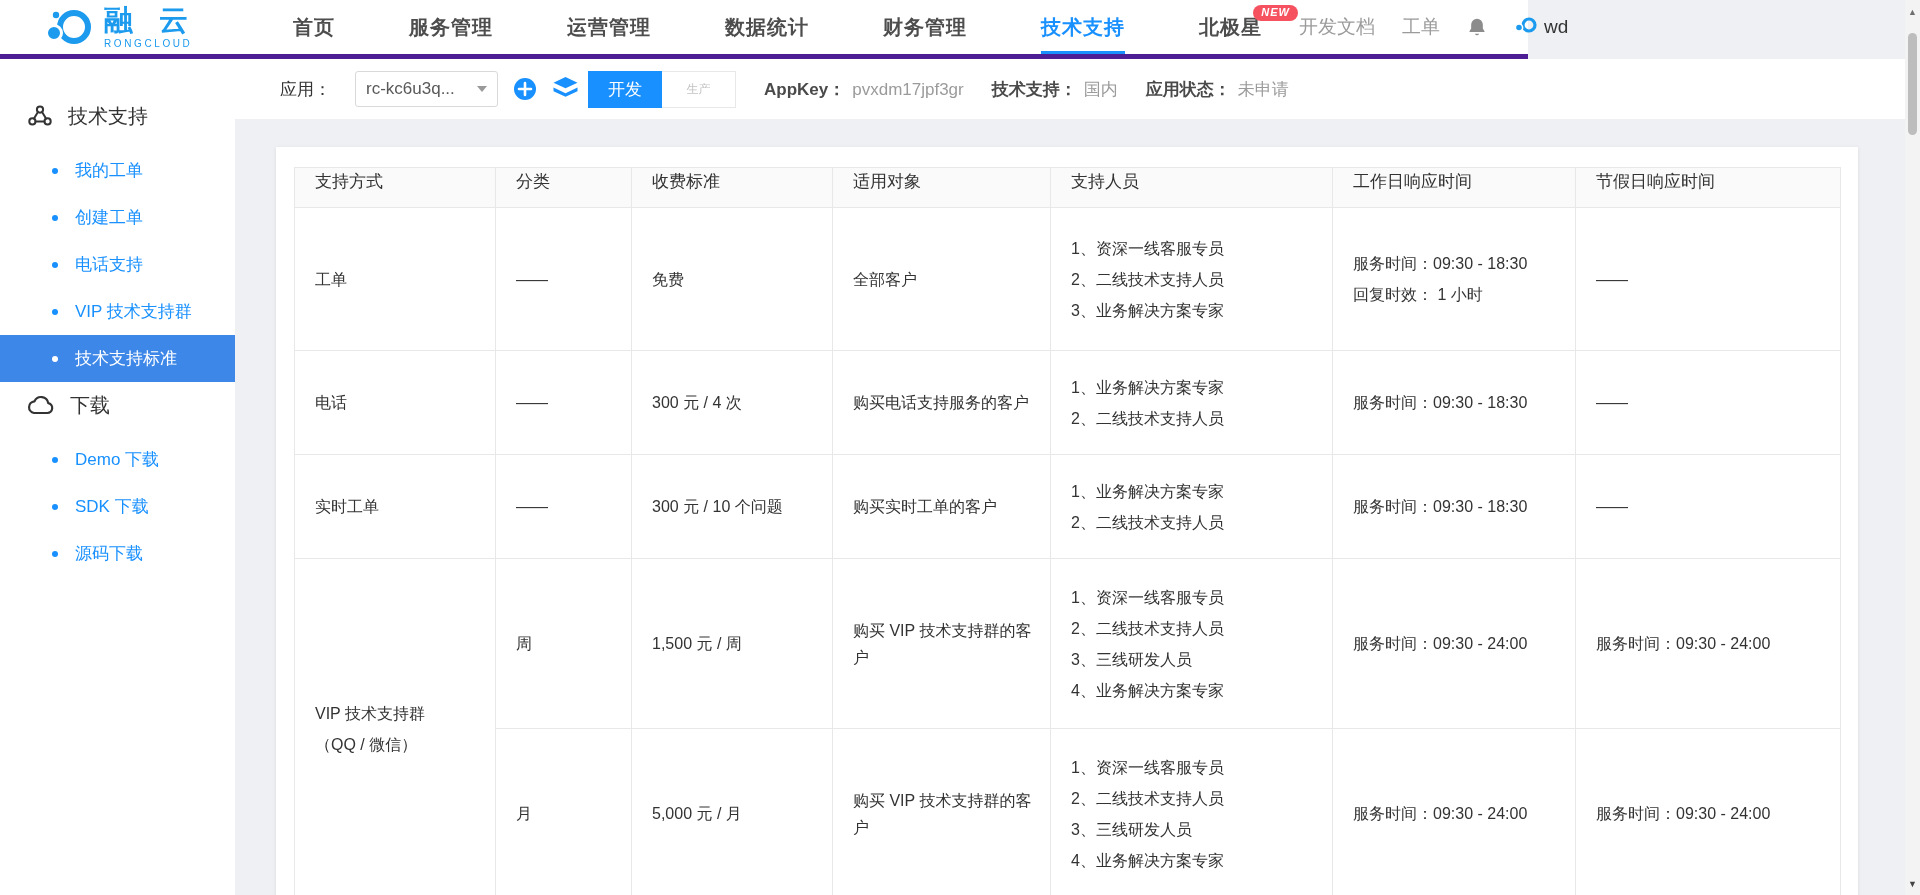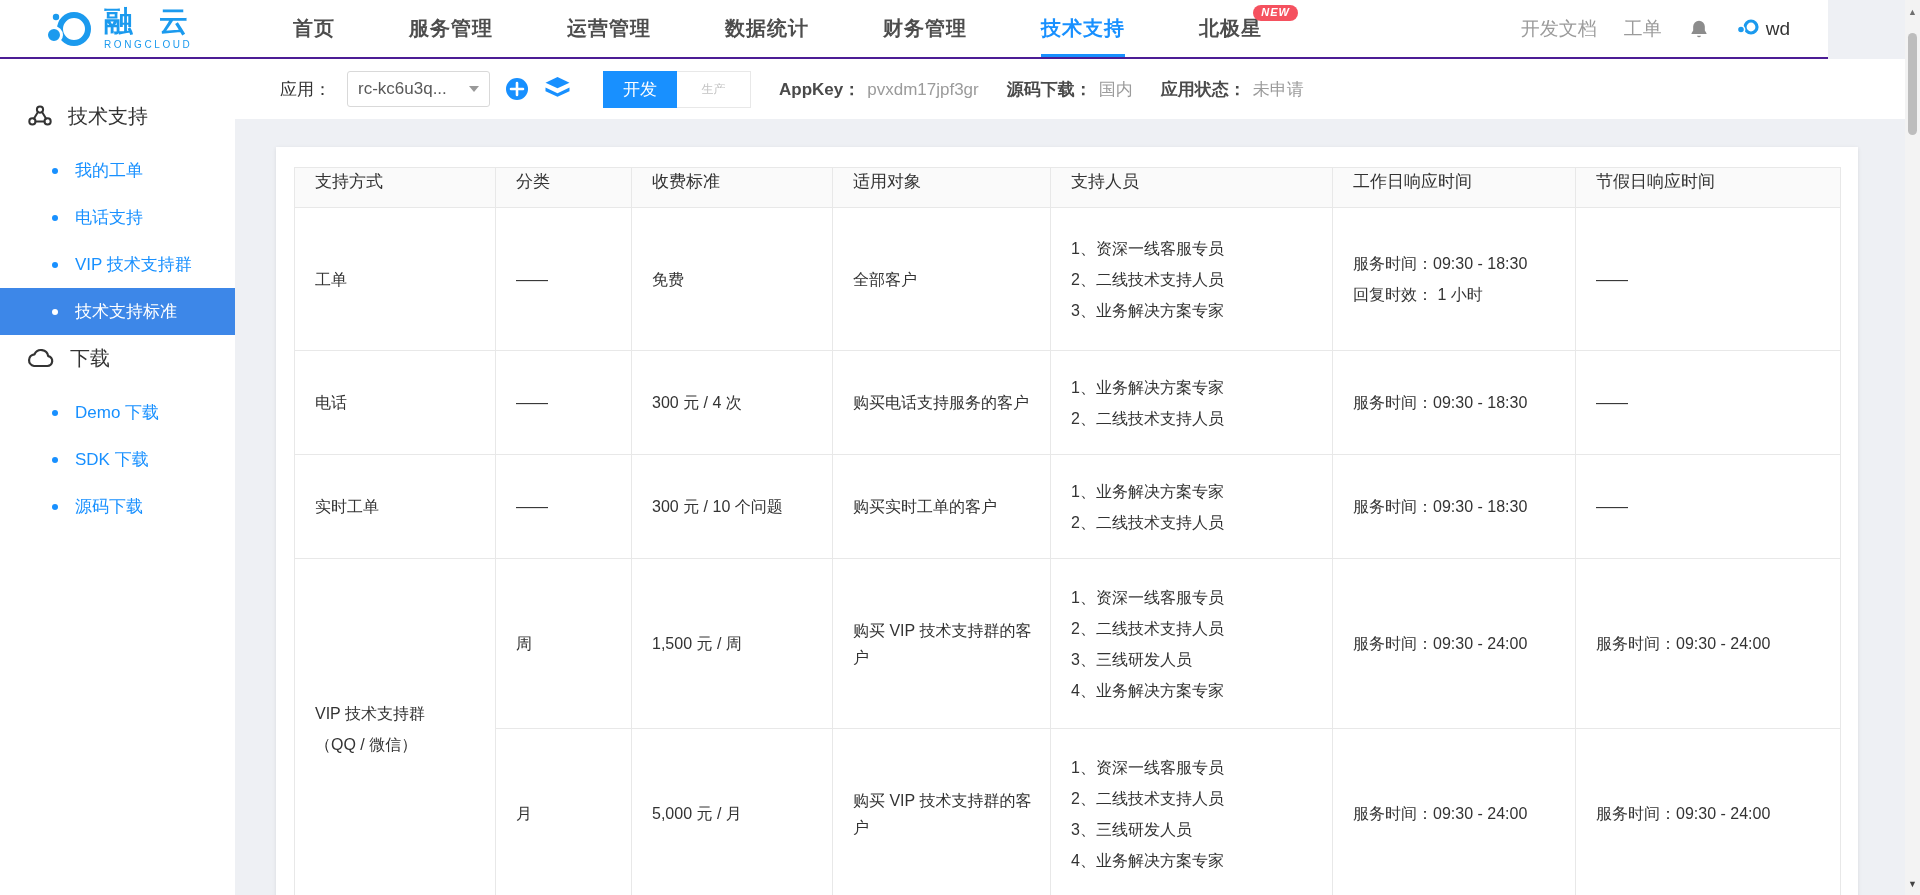--- a/index.html
+++ b/index.html
@@ -4,47 +4,47 @@
 <style>
   :root{
     --accent:#1890ff; --logo:#1b9aee; --side-active:#3d87e8; --badge:#f5515f;
   }
   *{box-sizing:border-box}
   html,body{margin:0;padding:0}
   body{width:1920px;height:895px;position:relative;overflow:hidden;background:#eef0f4;
        font-family:"Liberation Sans",sans-serif;color:#333}
 
   
-  .navbar{position:absolute;left:0;top:0;width:1828px;height:59px;background:#fff;
-          display:flex;align-items:center;z-index:5;border-bottom:2px solid #4c1d95}
+  .navbar{position:absolute;left:0;top:0;width:1528px;height:59px;background:#fff;
+          display:flex;align-items:center;z-index:5;border-bottom:5px solid #4c1d95}
   .logo{display:flex;align-items:center;margin-left:42px;width:210px;flex:none}
   .logo-txt{display:flex;flex-direction:column;margin-left:10px;line-height:1}
   .logo-cn{font-size:29px;color:var(--logo);letter-spacing:9px;font-weight:600}
   .logo-en{font-size:10px;color:var(--logo);letter-spacing:2.6px;margin-top:4px}
   .nav{display:flex;height:100%;align-items:stretch;margin-left:4px}
   .nav-item{position:relative;display:flex;align-items:center;margin:0 37px;font-size:20px;
             font-weight:600;color:#4d4d4d;cursor:pointer;letter-spacing:1px;white-space:nowrap}
   .nav-item.active{color:var(--accent)}
   .nav-item.active::after{content:"";position:absolute;left:0;right:0;bottom:0;height:3px;background:var(--accent)}
   .new-badge{position:absolute;top:5px;right:-36px;background:var(--badge);color:#fff;font-size:11px;
              font-style:italic;font-weight:700;padding:2px 8px 3px;border-radius:9px;line-height:1}
   .nav-utils{margin-left:auto;display:flex;align-items:center;gap:27px;padding-right:38px;font-size:19px;color:#9b9b9b}
   .util-link{cursor:pointer;white-space:nowrap}
   .user{display:flex;gap:6px;color:#333;cursor:pointer}
 
   
   .appbar{position:absolute;left:235px;top:59px;width:1685px;height:60px;background:#fff;
           display:flex;align-items:center;padding-left:45px;font-size:17px;z-index:3}
   .app-label{color:#333}
   .select{width:143px;height:36px;border:1px solid #d9d9d9;border-radius:3px;display:flex;align-items:center;
-          padding:0 10px;color:#595959;margin-left:16px;cursor:pointer;background:#fff}
+          padding:0 10px;color:#595959;margin-left:24px;cursor:pointer;background:#fff}
   .caret{margin-left:auto;width:0;height:0;border-left:5px solid transparent;border-right:5px solid transparent;
          border-top:6px solid #999}
   .icon-btn{margin-left:15px;display:flex;align-items:center;cursor:pointer}
-  .env{display:flex;margin-left:32px}
+  .env{display:flex;margin-left:9px}
   .env-dev{width:74px;height:37px;background:var(--accent);color:#fff;display:flex;align-items:center;
            justify-content:center;cursor:pointer;font-size:17px}
   .env-prod{width:74px;height:37px;background:#fff;color:#c3c3c3;border:1px solid #e8e8e8;border-left:none;
             display:flex;align-items:center;justify-content:center;cursor:pointer;font-size:12px}
   .kv{margin-left:28px;white-space:nowrap}
   .kv .k{color:#4a4a4a;font-weight:700}
   .kv .v{color:#9b9b9b;margin-left:7px}
 
   
   .sidebar{position:absolute;left:0;top:59px;width:235px;bottom:0;background:#fff;padding-top:42px;z-index:4}
@@ -137,21 +137,21 @@
     </svg>
   </span>
   <div class="env">
     <div class="env-dev">开发</div>
     <div class="env-prod">生产</div>
   </div>
   <span class="kv">
     <span class="k">AppKey：</span><span class="v">pvxdm17jpf3gr</span>
   </span>
   <span class="kv">
-    <span class="k">源码下载：</span><span class="v">国内</span>
+    <span class="k">技术支持：</span><span class="v">国内</span>
   </span>
   <span class="kv">
     <span class="k">应用状态：</span><span class="v">未申请</span>
   </span>
 </div>
 
 <aside class="sidebar">
   <div class="side-sec">
     <div class="side-head">
       <svg width="26" height="24" viewBox="0 0 26 24" fill="none" stroke="#333" stroke-width="2" stroke-linecap="round">
@@ -159,20 +159,24 @@
         <circle cx="5.4" cy="17.4" r="3.1"></circle>
         <circle cx="20.6" cy="17.4" r="3.1"></circle>
         <path d="M10.8 8.2 7 14.6M15.2 8.2 19 14.6M8.6 17.4h8.8"></path>
       </svg>
       <span>技术支持</span>
     </div>
     <ul class="side-list">
         <li class="side-item">
           <span class="bullet"></span>
           <span>我的工单</span>
+        </li>
+        <li class="side-item">
+          <span class="bullet"></span>
+          <span>创建工单</span>
         </li>
         <li class="side-item">
           <span class="bullet"></span>
           <span>电话支持</span>
         </li>
         <li class="side-item">
           <span class="bullet"></span>
           <span>VIP 技术支持群</span>
         </li>
         <li class="side-item active">

